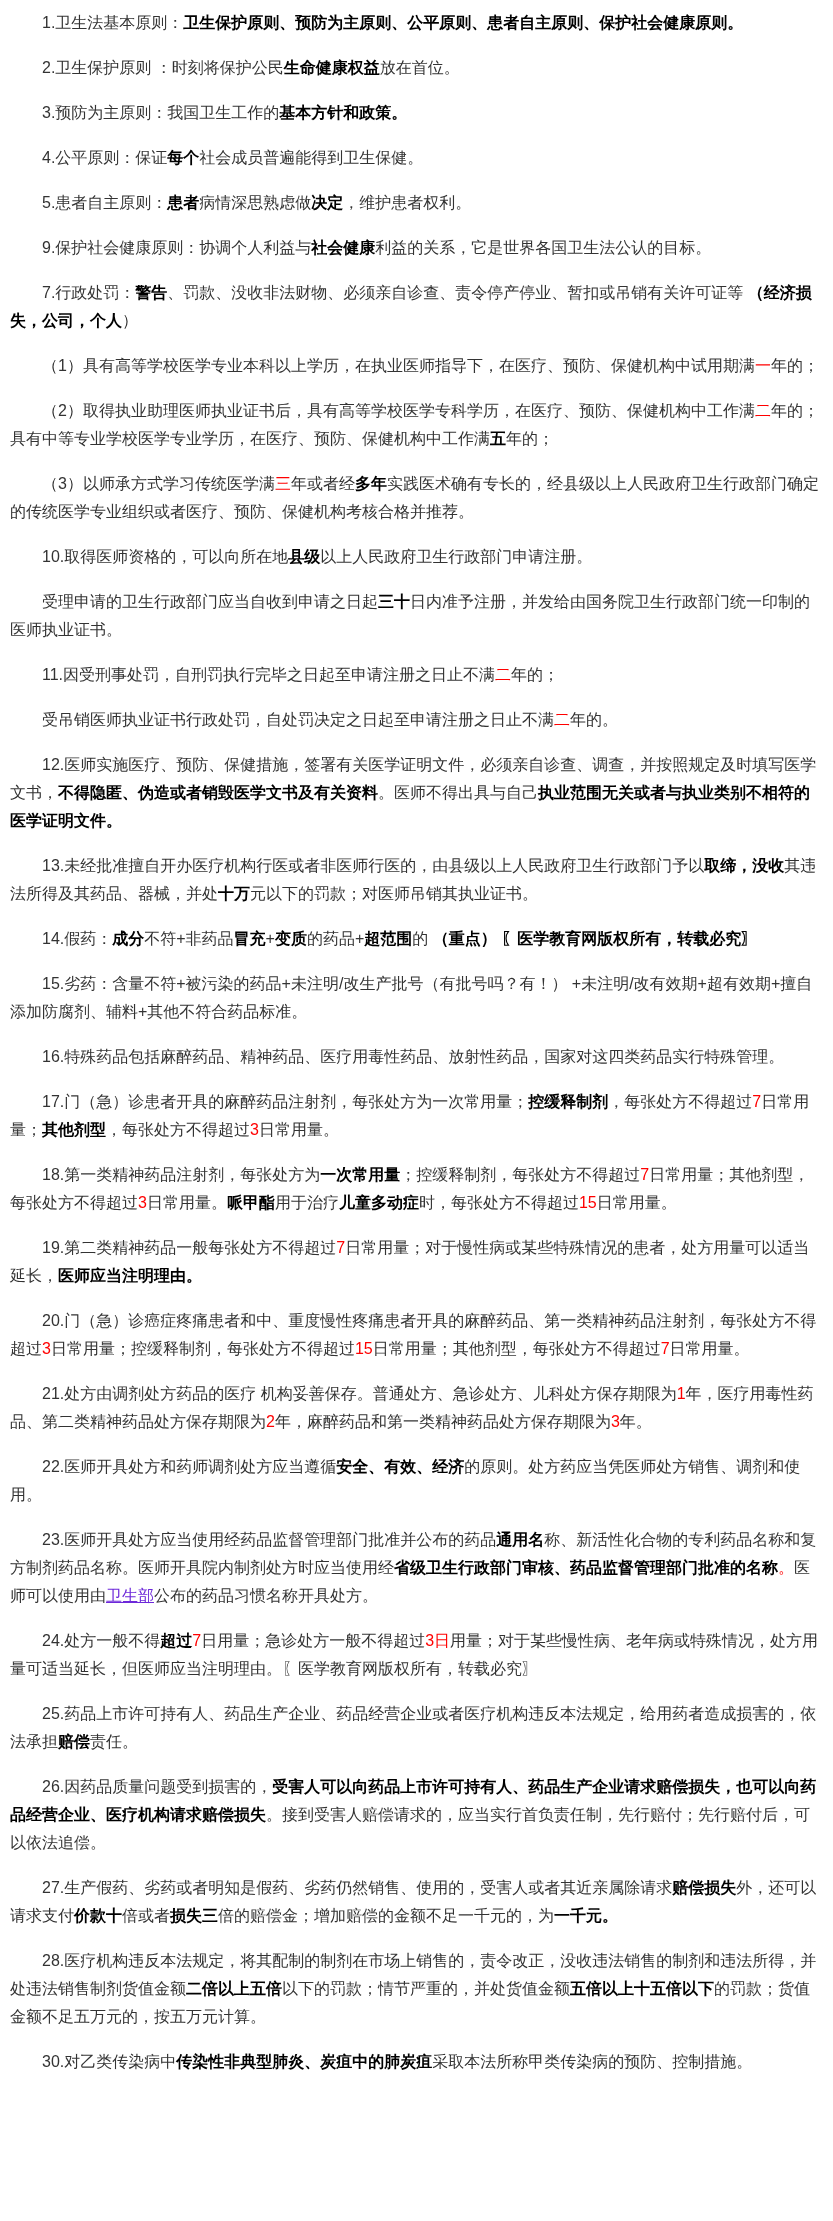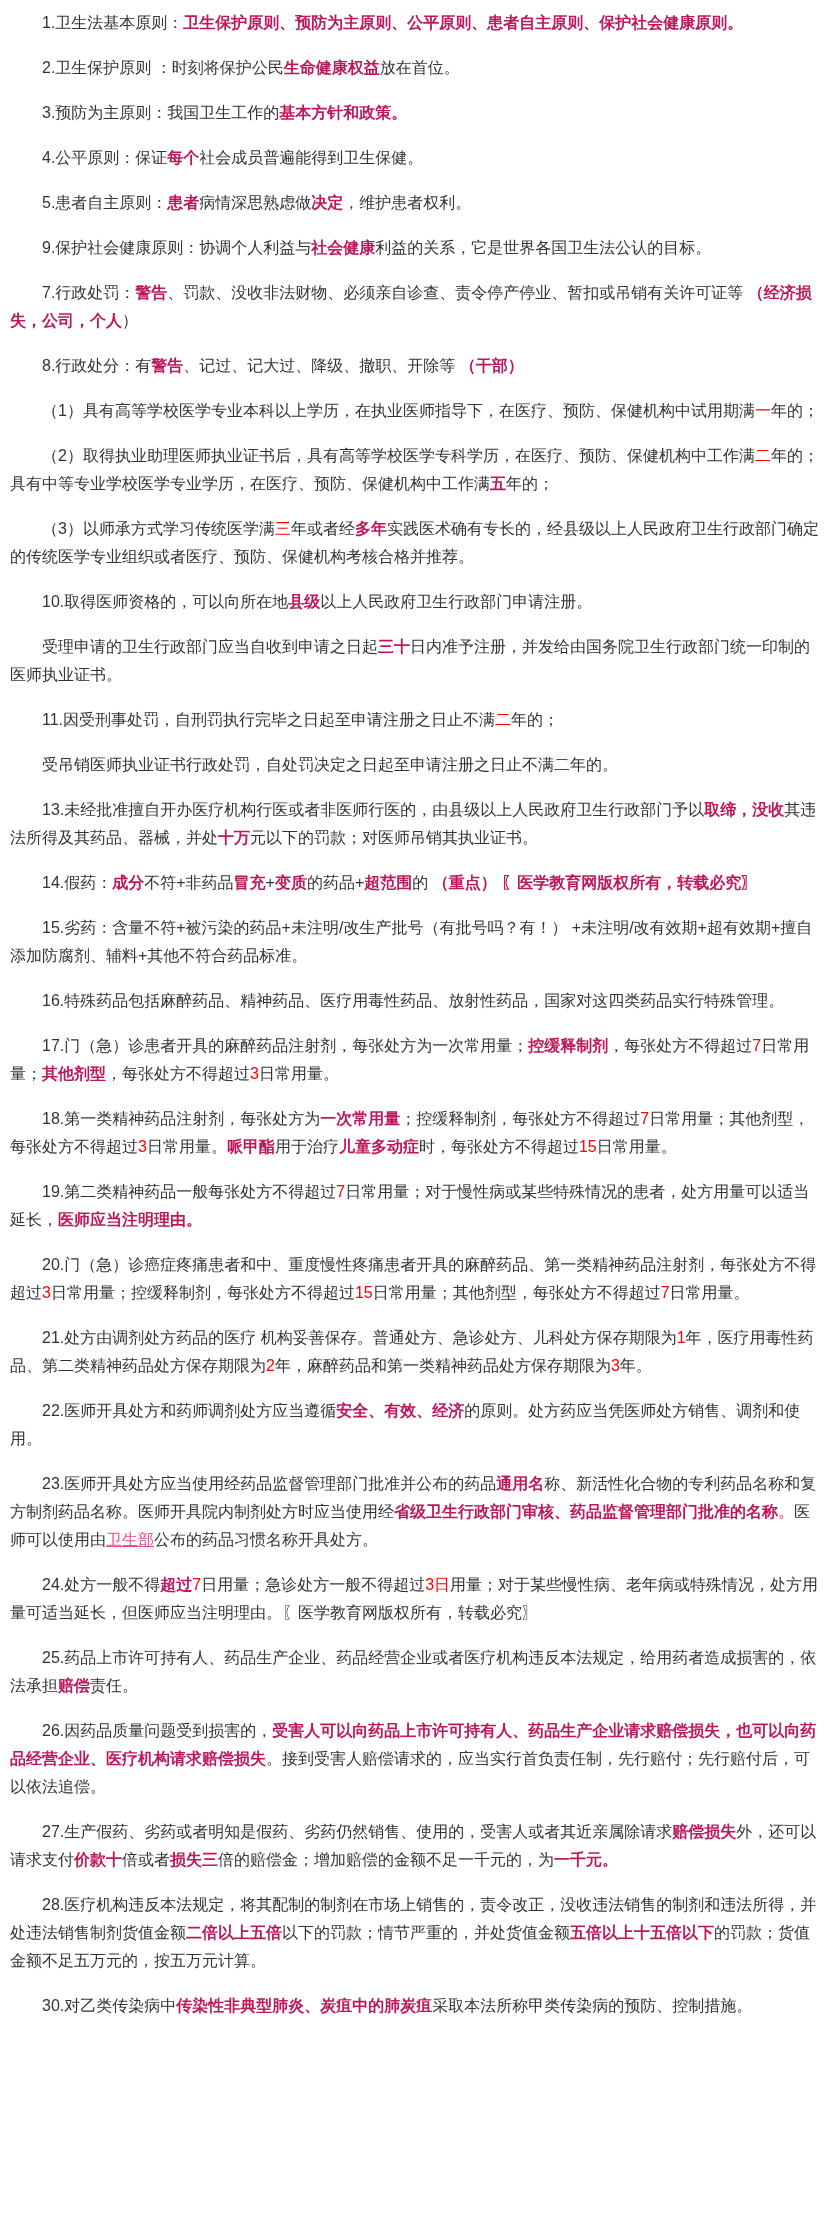--- a/index.html
+++ b/index.html
@@ -14,43 +14,43 @@
     box-sizing: border-box;
   }
   .doc { width: 100%; }
   .para {
     margin: 0 0 17px 0;
     text-indent: 2em;
     word-break: break-all;
   }
   .para:last-child { margin-bottom: 15px; }
   .run-red { color: #ff0000; }
-  .run-red-bold { color: #be185d; font-weight: bold; }
-  .run-link { color: #ec4899; text-decoration: underline; cursor: pointer; }
+  .run-red-bold { color: #000000; font-weight: bold; }
+  .run-link { color: #6d28d9; text-decoration: underline; cursor: pointer; }
 </style>
 </head>
 <body>
 
 <div class="doc">
   <div>
       <p class="para"><span class="">1.卫生法基本原则：</span><span class="run-red-bold">卫生保护原则、预防为主原则、公平原则、患者自主原则、保护社会健康原则。</span></p>
       <p class="para"><span class="">2.卫生保护原则 ：时刻将保护公民</span><span class="run-red-bold">生命健康权益</span><span class="">放在首位。</span></p>
       <p class="para"><span class="">3.预防为主原则：我国卫生工作的</span><span class="run-red-bold">基本方针和政策。</span></p>
       <p class="para"><span class="">4.公平原则：保证</span><span class="run-red-bold">每个</span><span class="">社会成员普遍能得到卫生保健。</span></p>
       <p class="para"><span class="">5.患者自主原则：</span><span class="run-red-bold">患者</span><span class="">病情深思熟虑做</span><span class="run-red-bold">决定</span><span class="">，维护患者权利。</span></p>
       <p class="para"><span class="">9.保护社会健康原则：协调个人利益与</span><span class="run-red-bold">社会健康</span><span class="">利益的关系，它是世界各国卫生法公认的目标。</span></p>
       <p class="para"><span class="">7.行政处罚：</span><span class="run-red-bold">警告</span><span class="">、罚款、没收非法财物、必须亲自诊查、责令停产停业、暂扣或吊销有关许可证等 </span><span class="run-red-bold">（经济损失，公司，个人</span><span class="">）</span></p>
-      <p class="para"><span class="">8.行政处分：有</span><span class="run-red-bold">警告</span><span class="">、记过、记大过、降级、撤职、开除等 </span><span class="run-red-bold">（干部）</span></p>
       <p class="para"><span class="">（1）具有高等学校医学专业本科以上学历，在执业医师指导下，在医疗、预防、保健机构中试用期满</span><span class="run-red">一</span><span class="">年的；</span></p>
       <p class="para"><span class="">（2）取得执业助理医师执业证书后，具有高等学校医学专科学历，在医疗、预防、保健机构中工作满</span><span class="run-red">二</span><span class="">年的；具有中等专业学校医学专业学历，在医疗、预防、保健机构中工作满</span><span class="run-red-bold">五</span><span class="">年的；</span></p>
       <p class="para"><span class="">（3）以师承方式学习传统医学满</span><span class="run-red">三</span><span class="">年或者经</span><span class="run-red-bold">多年</span><span class="">实践医术确有专长的，经县级以上人民政府卫生行政部门确定的传统医学专业组织或者医疗、预防、保健机构考核合格并推荐。</span></p>
       <p class="para"><span class="">10.取得医师资格的，可以向所在地</span><span class="run-red-bold">县级</span><span class="">以上人民政府卫生行政部门申请注册。</span></p>
       <p class="para"><span class="">受理申请的卫生行政部门应当自收到申请之日起</span><span class="run-red-bold">三十</span><span class="">日内准予注册，并发给由国务院卫生行政部门统一印制的医师执业证书。</span></p>
       <p class="para"><span class="">11.因受刑事处罚，自刑罚执行完毕之日起至申请注册之日止不满</span><span class="run-red">二</span><span class="">年的；</span></p>
       <p class="para"><span class="">受吊销医师执业证书行政处罚，自处罚决定之日起至申请注册之日止不满</span><span class="run-red">二</span><span class="">年的。</span></p>
+      <p class="para"><span class="">12.医师实施医疗、预防、保健措施，签署有关医学证明文件，必须亲自诊查、调查，并按照规定及时填写医学文书，</span><span class="run-red-bold">不得隐匿、伪造或者销毁医学文书及有关资料</span><span class="">。医师不得出具与自己</span><span class="run-red-bold">执业范围无关或者与执业类别不相符的医学证明文件。</span></p>
       <p class="para"><span class="">13.未经批准擅自开办医疗机构行医或者非医师行医的，由县级以上人民政府卫生行政部门予以</span><span class="run-red-bold">取缔，没收</span><span class="">其违法所得及其药品、器械，并处</span><span class="run-red-bold">十万</span><span class="">元以下的罚款；对医师吊销其执业证书。</span></p>
       <p class="para"><span class="">14.假药：</span><span class="run-red-bold">成分</span><span class="">不符+非药品</span><span class="run-red-bold">冒充</span><span class="">+</span><span class="run-red-bold">变质</span><span class="">的药品+</span><span class="run-red-bold">超范围</span><span class="">的 </span><span class="run-red-bold">（重点）</span><span class=""> </span><span class="run-red-bold">〖医学教育网版权所有，转载必究〗</span></p>
       <p class="para"><span class="">15.劣药：含量不符+被污染的药品+未注明/改生产批号（有批号吗？有！） +未注明/改有效期+超有效期+擅自添加防腐剂、辅料+其他不符合药品标准。</span></p>
       <p class="para"><span class="">16.特殊药品包括麻醉药品、精神药品、医疗用毒性药品、放射性药品，国家对这四类药品实行特殊管理。</span></p>
       <p class="para"><span class="">17.门（急）诊患者开具的麻醉药品注射剂，每张处方为一次常用量；</span><span class="run-red-bold">控缓释制剂</span><span class="">，每张处方不得超过</span><span class="run-red">7</span><span class="">日常用量；</span><span class="run-red-bold">其他剂型</span><span class="">，每张处方不得超过</span><span class="run-red">3</span><span class="">日常用量。</span></p>
       <p class="para"><span class="">18.第一类精神药品注射剂，每张处方为</span><span class="run-red-bold">一次常用量</span><span class="">；控缓释制剂，每张处方不得超过</span><span class="run-red">7</span><span class="">日常用量；其他剂型，每张处方不得超过</span><span class="run-red">3</span><span class="">日常用量。</span><span class="run-red-bold">哌甲酯</span><span class="">用于治疗</span><span class="run-red-bold">儿童多动症</span><span class="">时，每张处方不得超过</span><span class="run-red">15</span><span class="">日常用量。</span></p>
       <p class="para"><span class="">19.第二类精神药品一般每张处方不得超过</span><span class="run-red">7</span><span class="">日常用量；对于慢性病或某些特殊情况的患者，处方用量可以适当延长，</span><span class="run-red-bold">医师应当注明理由。</span></p>
       <p class="para"><span class="">20.门（急）诊癌症疼痛患者和中、重度慢性疼痛患者开具的麻醉药品、第一类精神药品注射剂，每张处方不得超过</span><span class="run-red">3</span><span class="">日常用量；控缓释制剂，每张处方不得超过</span><span class="run-red">15</span><span class="">日常用量；其他剂型，每张处方不得超过</span><span class="run-red">7</span><span class="">日常用量。</span></p>
       <p class="para"><span class="">21.处方由调剂处方药品的医疗 机构妥善保存。普通处方、急诊处方、儿科处方保存期限为</span><span class="run-red">1</span><span class="">年，医疗用毒性药品、第二类精神药品处方保存期限为</span><span class="run-red">2</span><span class="">年，麻醉药品和第一类精神药品处方保存期限为</span><span class="run-red">3</span><span class="">年。</span></p>
       <p class="para"><span class="">22.医师开具处方和药师调剂处方应当遵循</span><span class="run-red-bold">安全、有效、经济</span><span class="">的原则。处方药应当凭医师处方销售、调剂和使用。</span></p>

